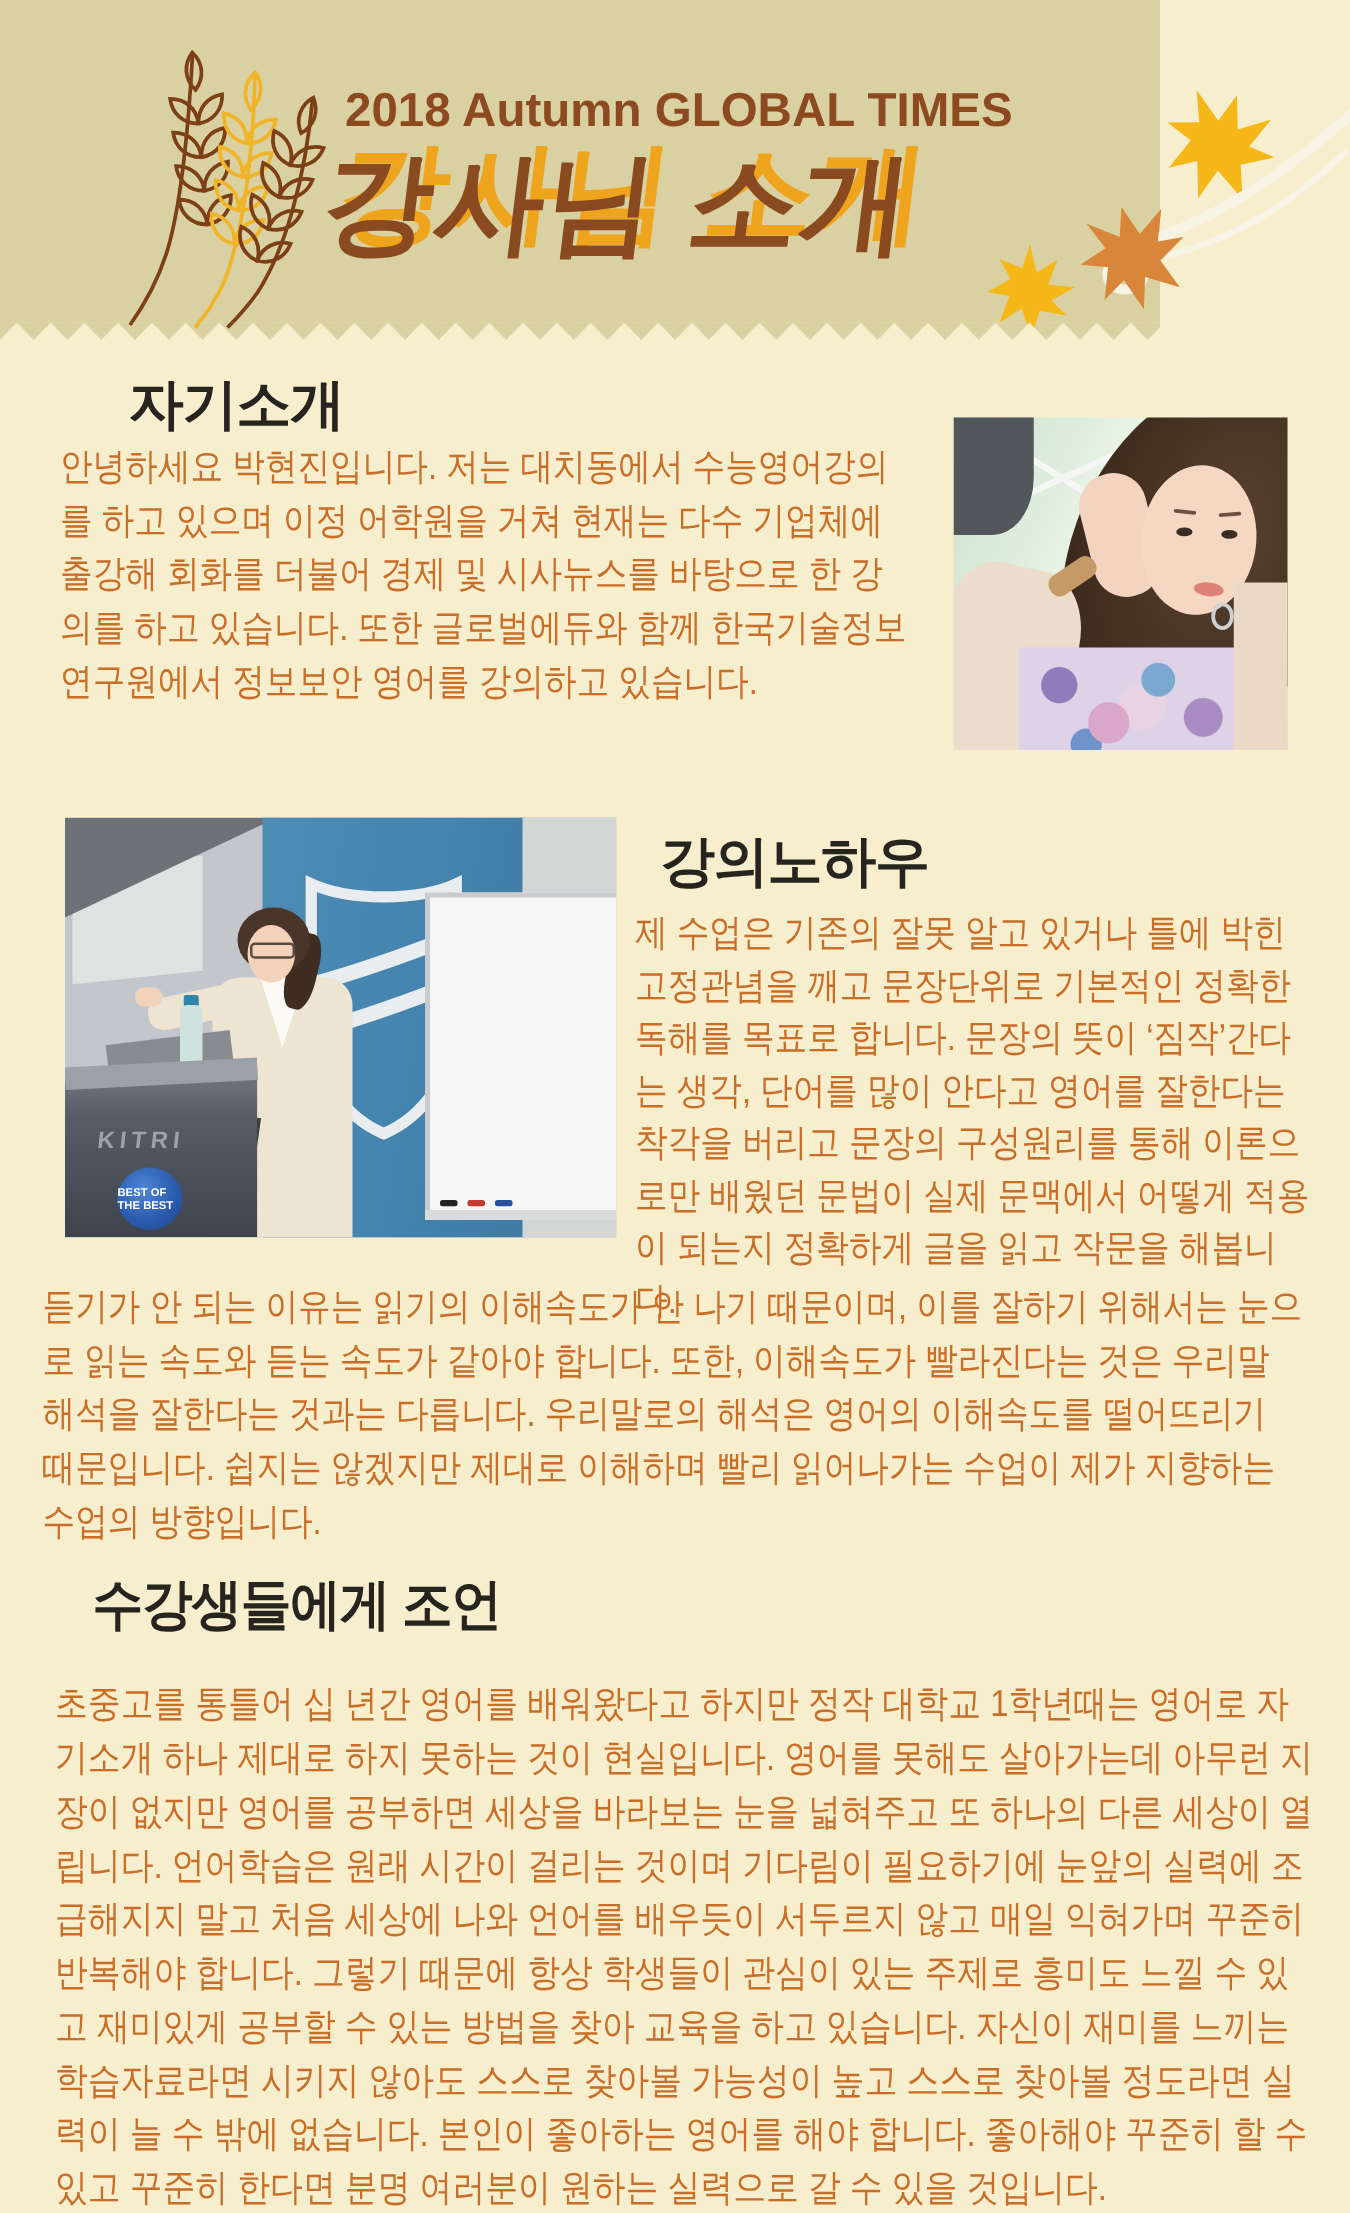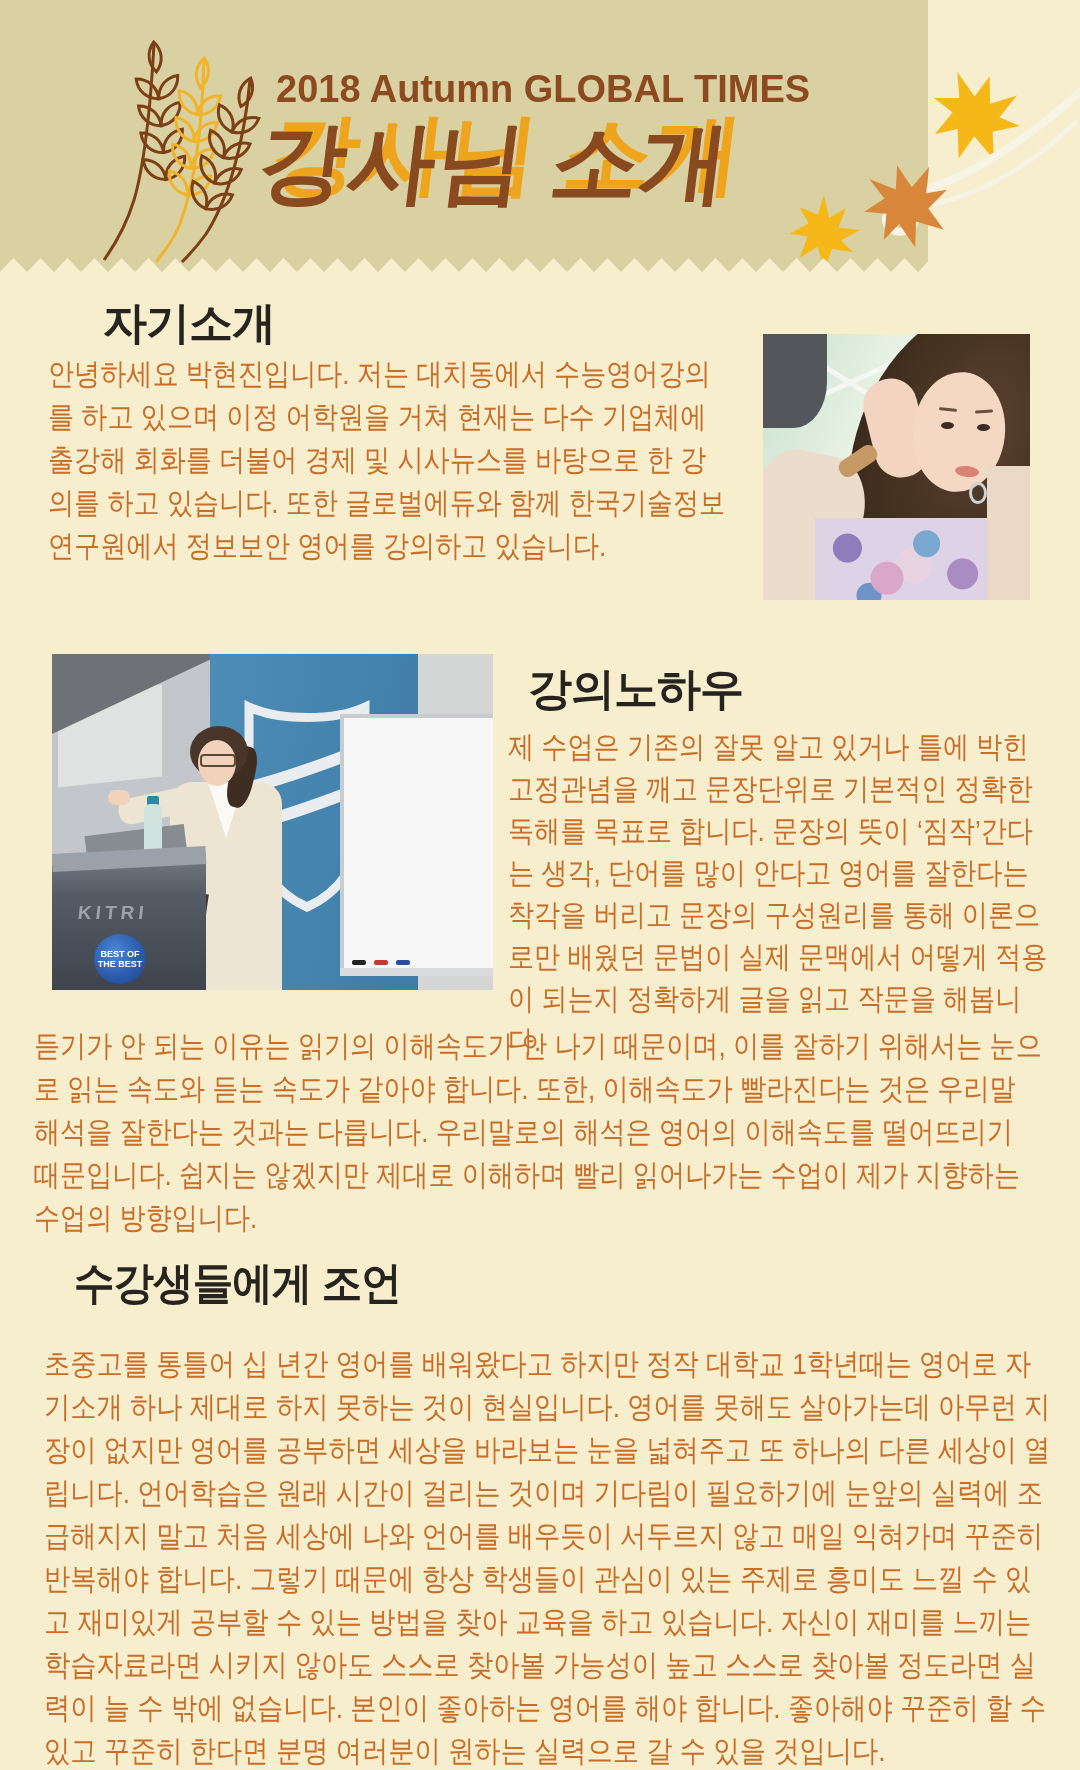--- a/index.html
+++ b/index.html
@@ -77,21 +77,21 @@
   .classroom .m3{left:344px;background:#2b4f9e;}
   .classroom .podium{position:absolute;left:0px;top:200px;width:154px;height:136px;
                      background:linear-gradient(180deg,#757b84 0%,#565c66 30%,#3e444c 100%);
                      clip-path:polygon(0 8%,100% 0,100% 100%,0 100%);}
   .classroom .podium-top{position:absolute;left:0px;top:196px;width:154px;height:18px;background:#9aa1a8;
                      transform:rotate(-3deg);}
   .classroom .kitri{position:absolute;left:26px;top:248px;color:#9ba2ab;font-size:19px;font-weight:700;
                     letter-spacing:4px;transform:skewX(-6deg);}
   .classroom .badge{position:absolute;left:42px;top:280px;width:52px;height:50px;border-radius:50%;
                     background:radial-gradient(circle at 40% 35%,#4d88d6 0%,#2b5cae 55%,#1c448c 100%);
-                    display:flex;align-items:center;justify-content:center;text-align:center;
+                    display:flex;align-items:center;justify-content:center;text-align:left;
                     color:#fff;font-size:9px;font-weight:800;line-height:10px;}
   .classroom .laptop{position:absolute;left:34px;top:176px;width:100px;height:26px;background:#878c91;
                      transform:rotate(-7deg);border-bottom:5px solid #4c5055;}
   .classroom .bottle{position:absolute;left:92px;top:150px;width:18px;height:56px;background:#cfe3de;border-radius:6px;}
   .classroom .bottle-cap{position:absolute;left:95px;top:142px;width:12px;height:10px;background:#2e86a8;border-radius:2px;}
   .classroom .cw-hair{position:absolute;left:138px;top:72px;width:58px;height:52px;background:#4a352a;border-radius:50%;}
   .classroom .cw-pony{position:absolute;left:178px;top:92px;width:24px;height:62px;background:#3f2d22;border-radius:40%;transform:rotate(14deg);}
   .classroom .cw-face{position:absolute;left:146px;top:86px;width:38px;height:46px;background:#f2d2ba;border-radius:50%;}
   .classroom .cw-glasses{position:absolute;left:148px;top:100px;width:32px;height:9px;border:2px solid #5a4a3e;border-radius:4px;background:transparent;}
   .classroom .cw-body{position:absolute;left:118px;top:128px;width:112px;height:208px;background:#eee4d2;border-radius:22px 22px 0 0;}

